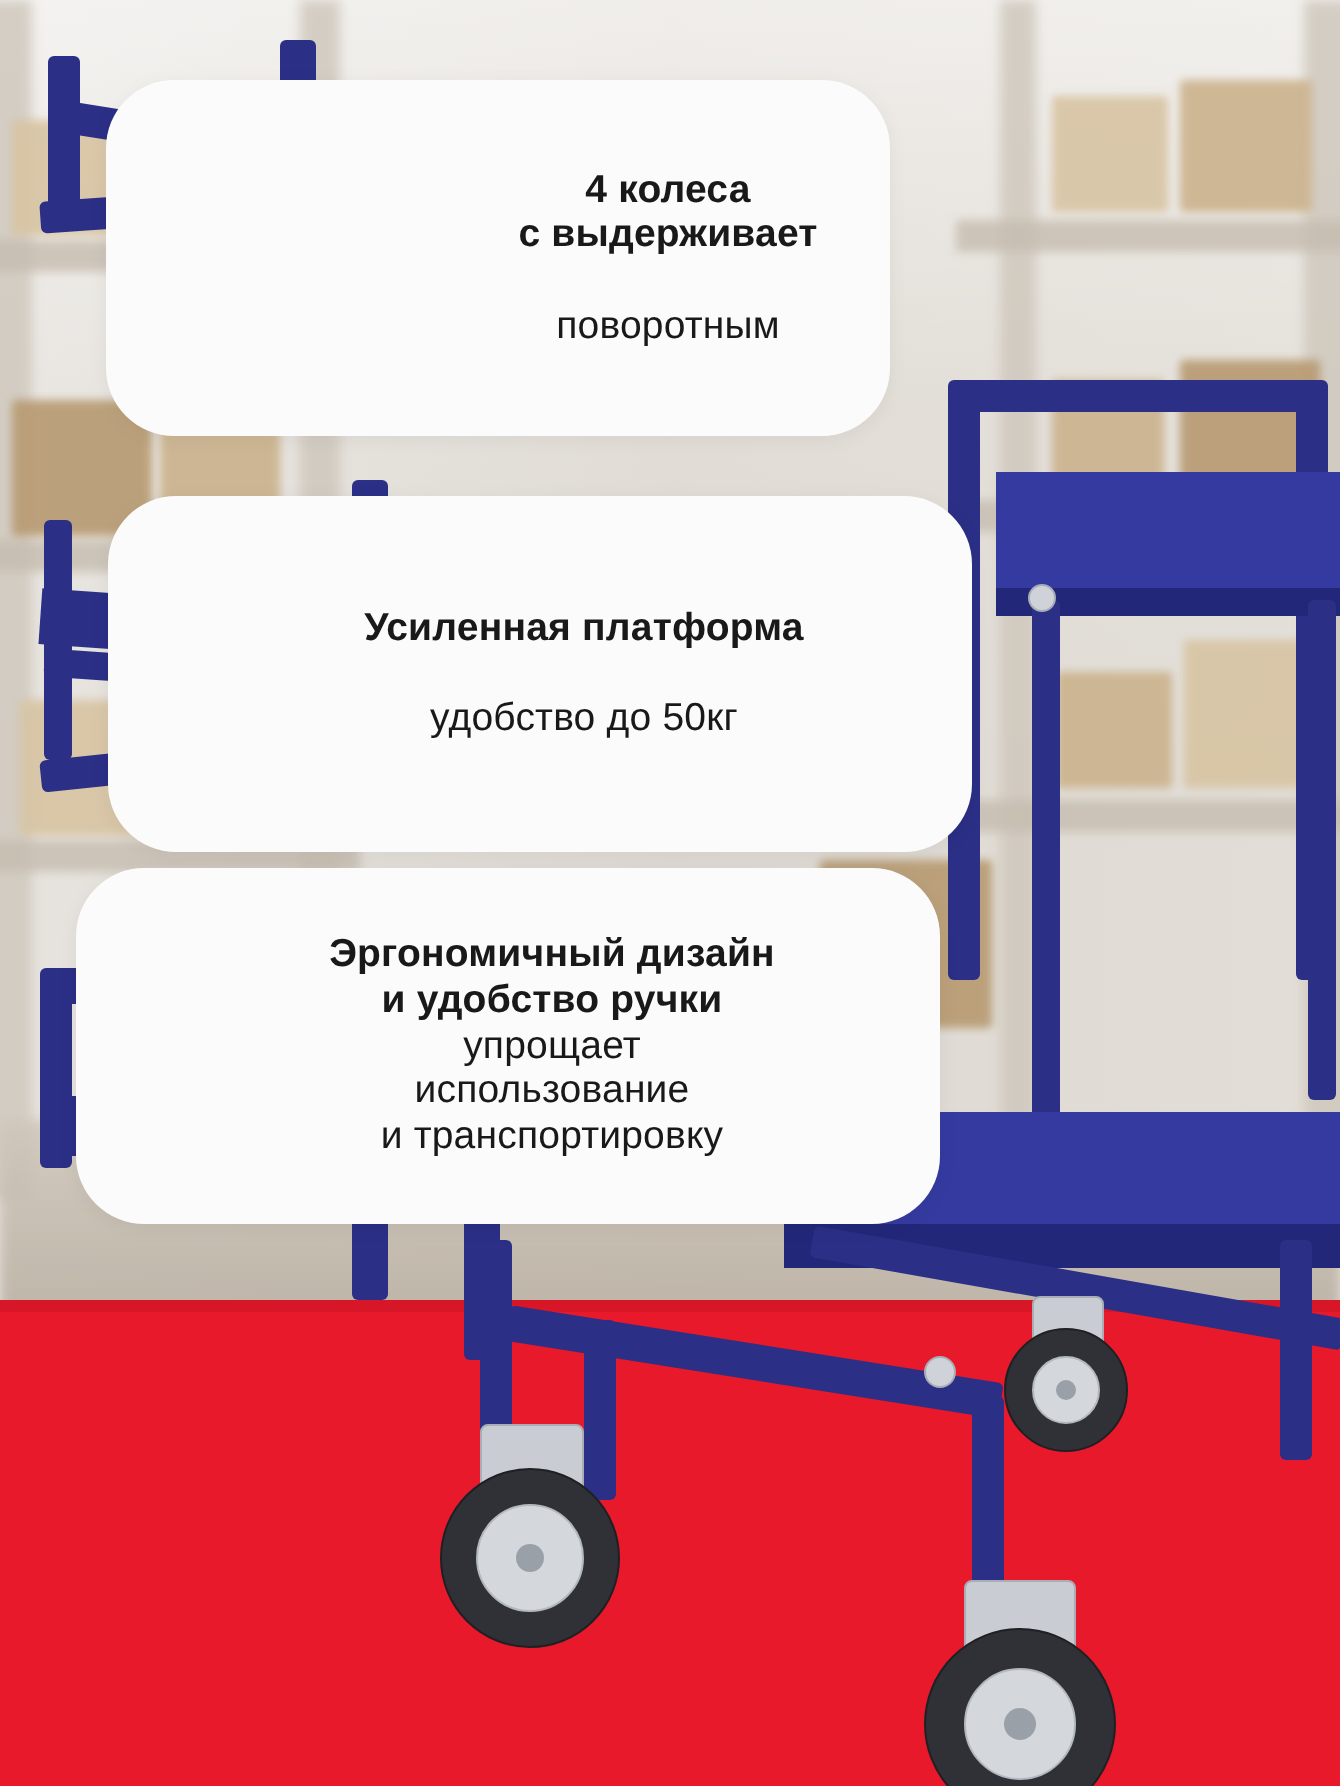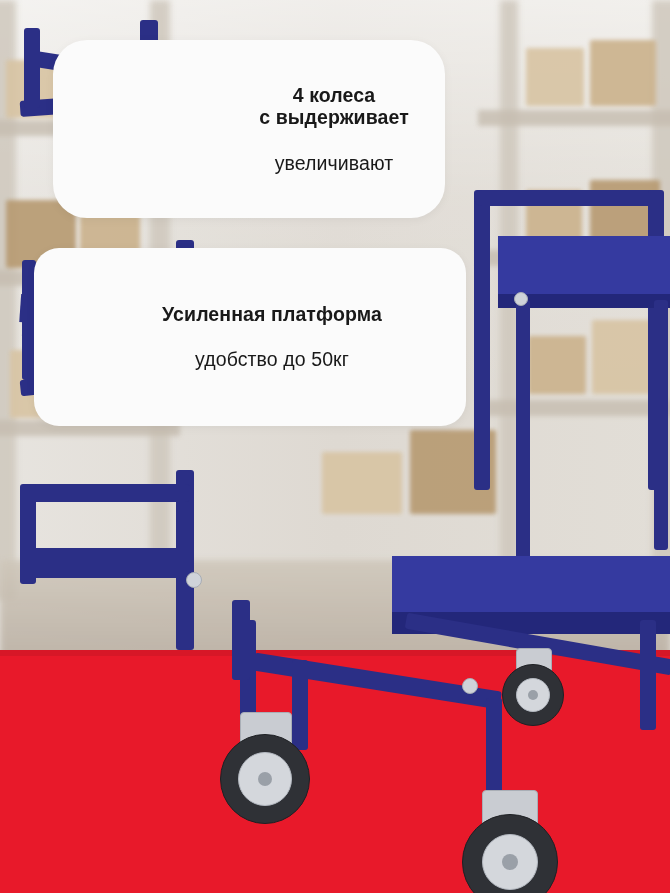--- a/index.html
+++ b/index.html
@@ -136,21 +136,21 @@
   .card .txt {
     line-height: 1.16;
     font-size: 19.5px;
     letter-spacing: .1px;
   }
   .card .txt b { font-weight: 700; }
   .card .txt .reg { font-weight: 400; }
 
   #card1 { left: 21px;  top: 40px;  width: 392px; height: 178px; margin-left: 32px; }
   #card1 .txt { padding-left: 170px; }
-  #card2 { left: 34px;  top: 248px; width: 432px; height: 178px; border-radius: 25px; }
+  #card2 { left: 54px;  top: 248px; width: 432px; height: 178px; }
   #card2 .txt { padding-left: 44px; }
   #card3 { left: 38px;  top: 434px; width: 432px; height: 178px; }
   #card3 .txt { padding-left: 44px; }
 </style>
 </head>
 <body>
 
 <div id="stage">
 
   <div class="bg-photo">
@@ -257,26 +257,35 @@
       <div class="hub" style="left:30px; top:44px; width:56px; height:56px;"></div>
       <div class="hubdot" style="left:50px; top:64px; width:16px; height:16px;"></div>
     </div>
   </div>
 
   <div class="card" id="card1">
     <div class="txt">
       <b>4 колеса</b><br>
       <b>с выдерживает</b><br>
       <br>
-      <span class="reg">увеличивают</span><br>
+      <span class="reg">поворотным</span><br>
     </div>
   </div>
 
   <div class="card" id="card2">
     <div class="txt">
       <b>Усиленная платформа</b><br>
       <br>
       <span class="reg">удобство до 50кг</span>
     </div>
   </div>
 
+  <div class="card" id="card3">
+    <div class="txt">
+      <b>Эргономичный дизайн</b><br>
+      <b>и удобство ручки</b><br>
+      <span class="reg">упрощает</span><br>
+      <span class="reg">использование</span><br>
+      <span class="reg">и транспортировку</span>
+    </div>
+  </div>
 
 </div>
 
 </body></html>

